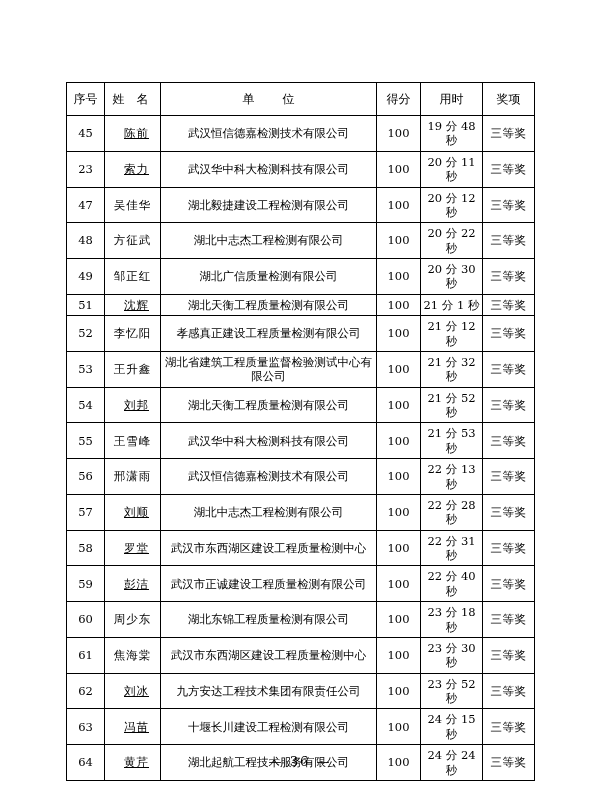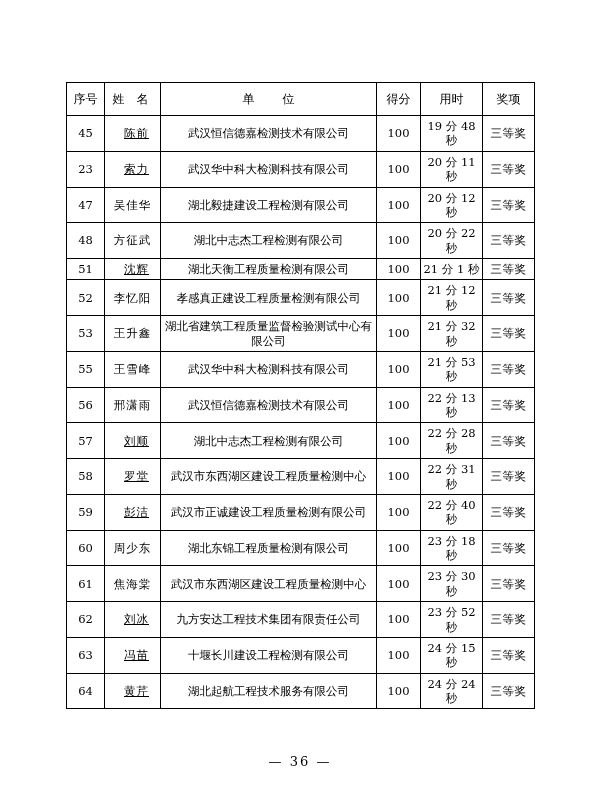--- a/index.html
+++ b/index.html
@@ -132,20 +132,28 @@
           </tr>
           <tr>
             <td class="cell-idx">48</td>
             <td class="cell-name">方征武</td>
             <td class="cell-unit">湖北中志杰工程检测有限公司</td>
             <td class="cell-score">100</td>
             <td class="cell-time">20 分 22 秒</td>
             <td class="cell-award">三等奖</td>
           </tr>
           <tr>
+            <td class="cell-idx">49</td>
+            <td class="cell-name">邹正红</td>
+            <td class="cell-unit">湖北广信质量检测有限公司</td>
+            <td class="cell-score">100</td>
+            <td class="cell-time">20 分 30 秒</td>
+            <td class="cell-award">三等奖</td>
+          </tr>
+          <tr>
             <td class="cell-idx">51</td>
             <td class="cell-name name-2">沈辉</td>
             <td class="cell-unit">湖北天衡工程质量检测有限公司</td>
             <td class="cell-score">100</td>
             <td class="cell-time">21 分 1 秒</td>
             <td class="cell-award">三等奖</td>
           </tr>
           <tr>
             <td class="cell-idx">52</td>
             <td class="cell-name">李忆阳</td>
@@ -156,20 +164,28 @@
           </tr>
           <tr>
             <td class="cell-idx">53</td>
             <td class="cell-name">王升鑫</td>
             <td class="cell-unit">湖北省建筑工程质量监督检验测试中心有限公司</td>
             <td class="cell-score">100</td>
             <td class="cell-time">21 分 32 秒</td>
             <td class="cell-award">三等奖</td>
           </tr>
           <tr>
+            <td class="cell-idx">54</td>
+            <td class="cell-name name-2">刘邦</td>
+            <td class="cell-unit">湖北天衡工程质量检测有限公司</td>
+            <td class="cell-score">100</td>
+            <td class="cell-time">21 分 52 秒</td>
+            <td class="cell-award">三等奖</td>
+          </tr>
+          <tr>
             <td class="cell-idx">55</td>
             <td class="cell-name">王雪峰</td>
             <td class="cell-unit">武汉华中科大检测科技有限公司</td>
             <td class="cell-score">100</td>
             <td class="cell-time">21 分 53 秒</td>
             <td class="cell-award">三等奖</td>
           </tr>
           <tr>
             <td class="cell-idx">56</td>
             <td class="cell-name">邢潇雨</td>

